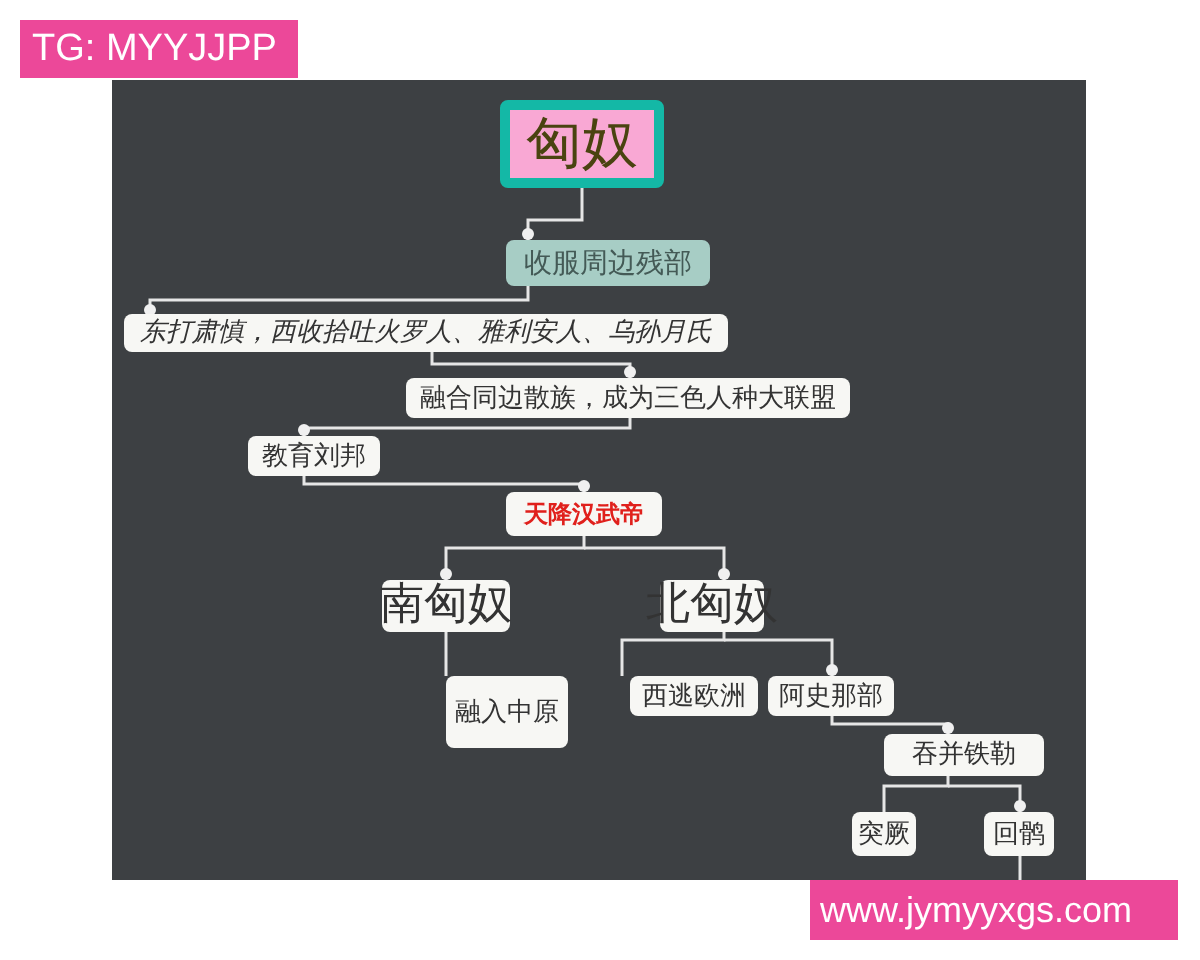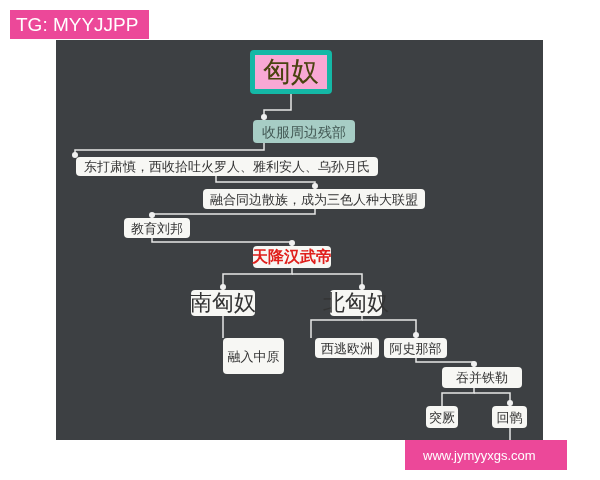--- a/index.html
+++ b/index.html
@@ -5,26 +5,26 @@
   html, body { margin:0; padding:0; }
   body { width:600px; height:480px; background:#ffffff; position:relative; overflow:hidden;
          font-family:"DejaVu Sans", sans-serif; }
   .canvas { position:absolute; left:56px; top:40px; width:487px; height:400px; background:#3d4043; }
   .lines { position:absolute; left:0; top:0; width:600px; height:480px; }
   .node { position:absolute; box-sizing:border-box; background:#f7f7f4; color:#333;
           border-radius:4px; display:flex; align-items:center; justify-content:center;
           white-space:nowrap; font-size:13px; line-height:1; }
   .root { background:#f9a8d4; border:5px solid #14b8a6; color:#4a4310; font-size:28px; border-radius:4px; }
   .teal { background:#a7cdc5; color:#445a56; font-size:14px; }
-  .red { color:#e0201c; font-weight:bold; font-size:16px; }
+  .red { color:#e0201c; font-weight:bold; font-size:12px; }
   .big { font-size:22px; color:#333; }
   .wm { position:absolute; background:#ec4899; color:#ffffff; font-family:"Liberation Sans", sans-serif;
         display:flex; align-items:center; box-sizing:border-box; }
   .wm-top { left:10px; top:10px; width:139px; height:29px; font-size:19px; padding-left:6px; }
-  .wm-bot { left:405px; top:440px; width:162px; height:30px; font-size:13px; padding-left:18px; }
+  .wm-bot { left:405px; top:440px; width:184px; height:30px; font-size:18px; padding-left:5px; }
 </style>
 </head>
 <body>
 
 <div class="canvas"></div>
 
 <svg class="lines" viewBox="0 0 600 480">
   <g stroke="#e6e6e6" stroke-width="1.5" fill="none">
 
     <path d="M291 94 V110 H264 V120"></path>
@@ -60,21 +60,21 @@
     <circle cx="223" cy="287" r="3"></circle>
     <circle cx="362" cy="287" r="3"></circle>
     <circle cx="416" cy="335" r="3"></circle>
     <circle cx="474" cy="364" r="3"></circle>
     <circle cx="510" cy="403" r="3"></circle>
   </g>
 </svg>
 
 <div class="node root" style="left:250px;top:50px;width:82px;height:44px;">匈奴</div>
 <div class="node teal" style="left:217px;top:120px;width:102px;height:23px;margin-left:36px;">收服周边残部</div>
-<div class="node" style="left:76px;top:157px;width:302px;height:19px;">东打肃慎，西收拾吐火罗人、雅利安人、乌孙月氏</div>
+<div class="node" style="left:62px;top:157px;width:302px;height:19px;font-style:italic;">东打肃慎，西收拾吐火罗人、雅利安人、乌孙月氏</div>
 <div class="node" style="left:203px;top:189px;width:222px;height:20px;">融合同边散族，成为三色人种大联盟</div>
 <div class="node" style="left:124px;top:218px;width:66px;height:20px;">教育刘邦</div>
 <div class="node red" style="left:253px;top:246px;width:78px;height:22px;">天降汉武帝</div>
 <div class="node big" style="left:191px;top:290px;width:64px;height:26px;">南匈奴</div>
 <div class="node big" style="left:330px;top:290px;width:52px;height:26px;">北匈奴</div>
 <div class="node" style="left:191px;top:338px;width:61px;height:36px;margin-left:32px;">融入中原</div>
 <div class="node" style="left:279px;top:338px;width:64px;height:20px;margin-left:36px;">西逃欧洲</div>
 <div class="node" style="left:384px;top:338px;width:63px;height:20px;">阿史那部</div>
 <div class="node" style="left:442px;top:367px;width:80px;height:21px;">吞并铁勒</div>
 <div class="node" style="left:426px;top:406px;width:32px;height:22px;">突厥</div>

